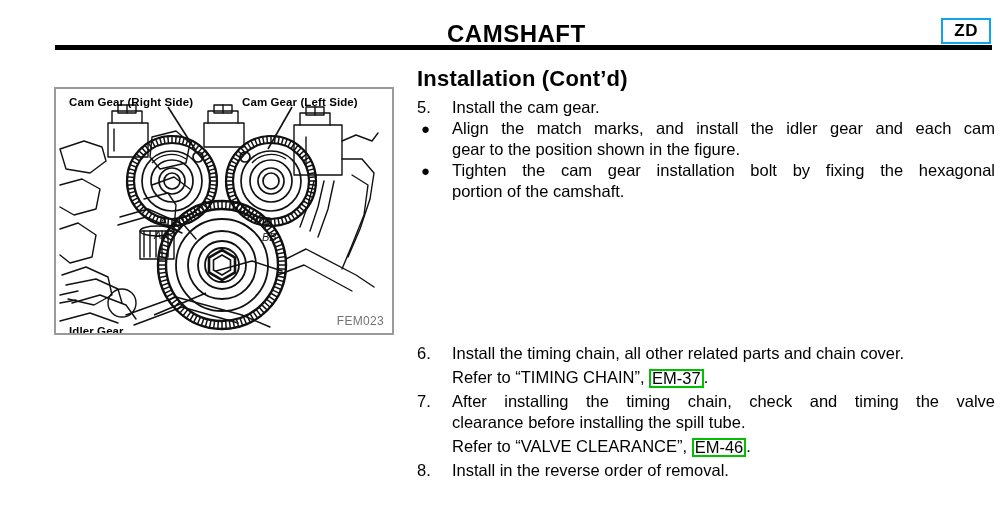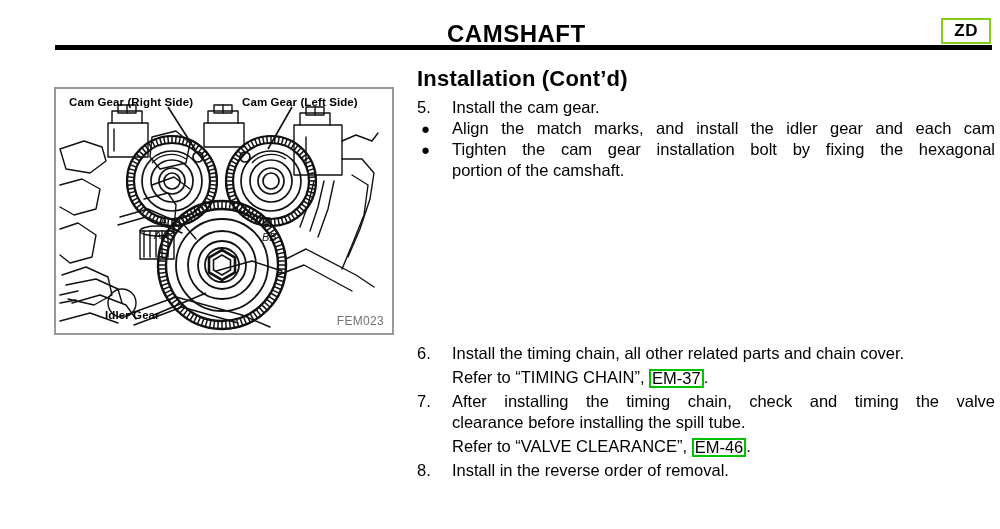--- a/index.html
+++ b/index.html
@@ -24,21 +24,21 @@
     top: 22px;
     font-size: 24px;
     font-weight: bold;
     letter-spacing: 0.5px;
     line-height: 1;
   }
   #section-badge {
     position: absolute;
     right: 9px;
     top: 18px;
-    border: 2px solid #84cc16;
+    border: 2px solid #0ea5e9;
     background: #fff;
     padding: 1px 11px 2px 11px;
     font-size: 17px;
     font-weight: bold;
     line-height: 1.12;
     letter-spacing: 0.5px;
   }
   #header-rule {
     position: absolute;
     left: 55px;
@@ -139,21 +139,21 @@
   .fig-label {
     position: absolute;
     font-size: 11.5px;
     font-weight: bold;
     color: #000;
     white-space: nowrap;
     letter-spacing: 0.1px;
   }
   #label-cam-right { left: 13px; top: 7px; text-align: right; }
   #label-cam-left  { left: 186px; top: 7px; }
-  #label-idler     { left: 13px; top: 220px; margin-left: 36px; }
+  #label-idler     { left: 13px; top: 236px; }
   #figure-id {
     position: absolute;
     right: 8px;
     bottom: 5px;
     font-size: 12px;
     color: #737373;
     letter-spacing: 0.3px;
   }
 </style>
 </head>
@@ -426,20 +426,21 @@
       <span class="marker">5.</span>
       <span class="body nojustify">
         <span class="line">Install the cam gear.</span>
       </span>
     </div>
 
     <div class="step">
       <span class="marker bullet">●</span>
       <span class="body">
         <span class="line just">Align the match marks, and install the idler gear and each cam</span>
+        <span class="line">gear to the position shown in the figure.</span>
       </span>
     </div>
 
     <div class="step">
       <span class="marker bullet">●</span>
       <span class="body">
         <span class="line just">Tighten the cam gear installation bolt by fixing the hexagonal</span>
         <span class="line">portion of the camshaft.</span>
       </span>
     </div>

